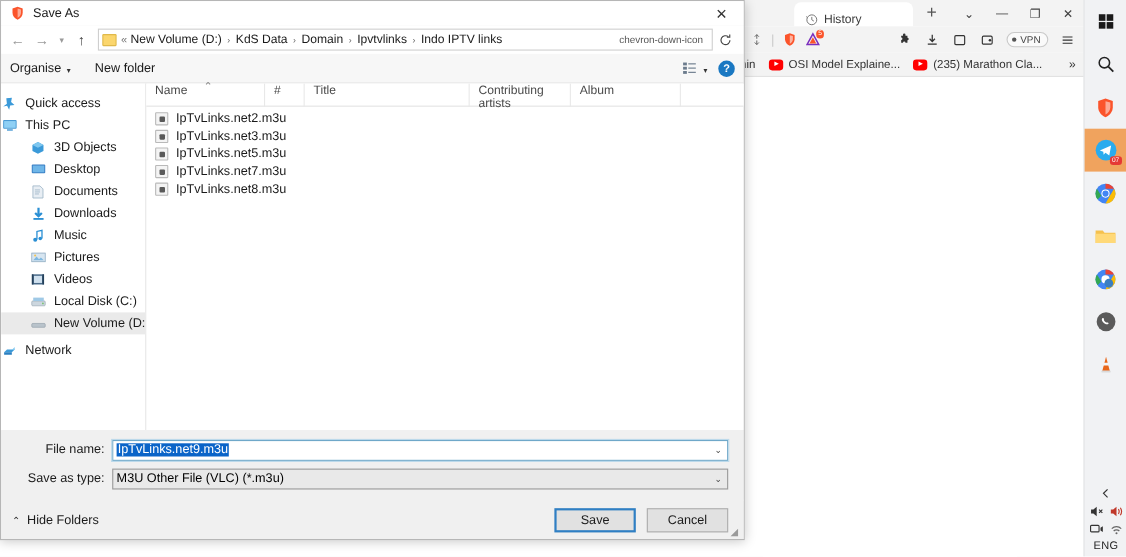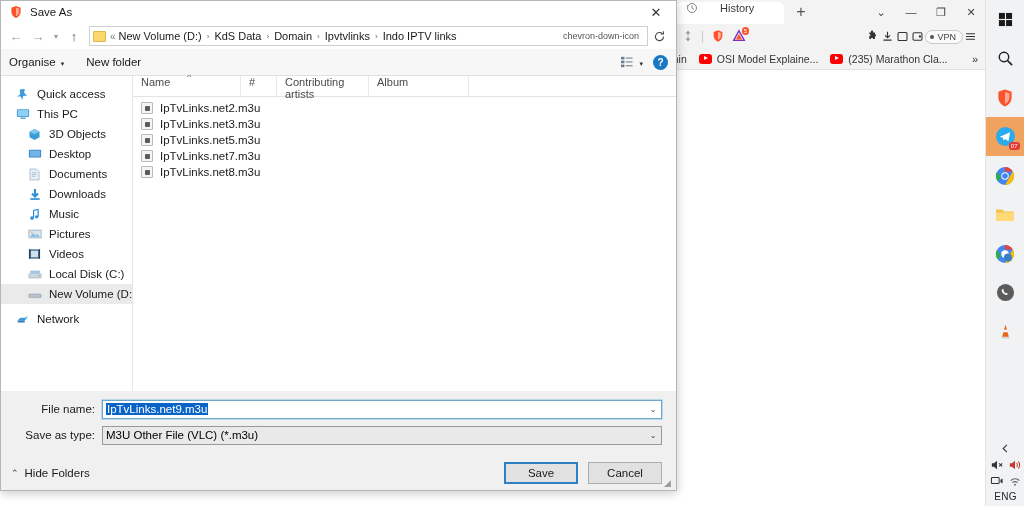--- a/index.html
+++ b/index.html
@@ -11,45 +11,45 @@
   }
   #root { position: relative; width: 1024px; height: 506px; }
 
   
   .browser { position: absolute; inset: 0; background: #ffffff; }
   .browser-tabstrip {
     position: absolute; left: 676px; top: 0; width: 310px; height: 24px;
     background: #f3f3f3; display: flex; align-items: center;
   }
   .btab {
-    display: flex; align-items: flex-start; gap: 22px;
+    display: flex; align-items: flex-end; gap: 5px;
     background: #ffffff; height: 22px; margin-top: 2px;
     border-radius: 6px 6px 0 0; padding: 0 10px; min-width: 108px;
-    font-size: 11px; color: #3b3b3b;
+    font-size: 11px; color: #3b3b3b; margin-left: 46px;
   }
   .btab .ic { width: 12px; height: 12px; flex: 0 0 auto; }
   .newtab {
     width: 26px; height: 22px; display: flex; align-items: center;
     justify-content: center; color: #555; font-size: 16px; margin-left: 4px;
   }
   .winctrls {
     position: absolute; right: 0; top: 0; height: 24px; display: flex;
     align-items: center;
   }
   .winctrls span {
     width: 30px; height: 24px; display: flex; align-items: center;
     justify-content: center; color: #444; font-size: 11px;
   }
 
   .browser-toolbar {
     position: absolute; left: 676px; top: 24px; width: 310px; height: 24px;
     background: #f3f3f3; display: flex; align-items: center; padding: 0 4px;
   }
   .tb-left { display: flex; align-items: center; gap: 6px; }
-  .tb-right { margin-left: auto; display: flex; align-items: flex-end; padding-right: 4px;}
+  .tb-right { margin-left: auto; display: flex; align-items: center; gap: 10px; padding-right: 4px;}
   .tb-ico { width: 15px; height: 15px; display:flex; align-items:center; justify-content:center; }
   .vpn-pill {
     border: 1px solid #c9c9c9; border-radius: 10px; font-size: 9px;
     padding: 1px 6px 1px 4px; color: #444; display: flex; align-items: center; gap: 3px;
     background:#fafafa;
   }
   .vpn-dot { width: 4px; height: 4px; border-radius: 50%; background: #555; display:inline-block;}
 
   .browser-bookmarks {
     position: absolute; left: 660px; top: 48px; width: 326px; height: 22px;
@@ -154,21 +154,21 @@
     font-size: 10px; font-weight: bold;
   }
 
   .content { flex: 1 1 auto; display: flex; background: #fff; min-height: 0; }
   .sidebar {
     width: 131px; flex: 0 0 131px; background: #ffffff; padding-top: 8px;
     overflow: hidden;
   }
   .side-item {
     height: 20px; display: flex; align-items: center; gap: 7px;
-    font-size: 11.5px; color: #1a1a1a; padding-left: 14px; white-space: nowrap;
+    font-size: 11.5px; color: #1a1a1a; white-space: nowrap;
   }
   .side-item.indent { padding-left: 26px; }
   .side-item.selected { background: #eaeaea; }
   .side-ico { width: 15px; height: 14px; flex: 0 0 auto; display:flex; align-items:center; justify-content:center;}
 
   .filepane { flex: 1 1 auto; border-left: 1px solid #e6e6e6; display: flex; flex-direction: column; min-width: 0; }
   .colheaders {
     height: 21px; display: flex; align-items: center; font-size: 11px;
     color: #4a4a4a; border-bottom: 1px solid #e3e3e3; background: #fff;
     position: relative;
@@ -618,20 +618,21 @@
         </div>
       </div>
 
       <div class="filepane">
         <div class="colheaders">
           <div class="col col-name">
             <span>Name</span>
             <span class="sortmark">⌃</span>
           </div>
           <div class="col col-num">#</div>
+          <div class="col col-title">Title</div>
           <div class="col col-artists">Contributing artists</div>
           <div class="col col-album">Album</div>
         </div>
 
         <div class="filelist">
           <div class="filerow">
             <span class="m3u-ico"></span>
             <span>IpTvLinks.net2.m3u</span>
           </div>
           <div class="filerow">

